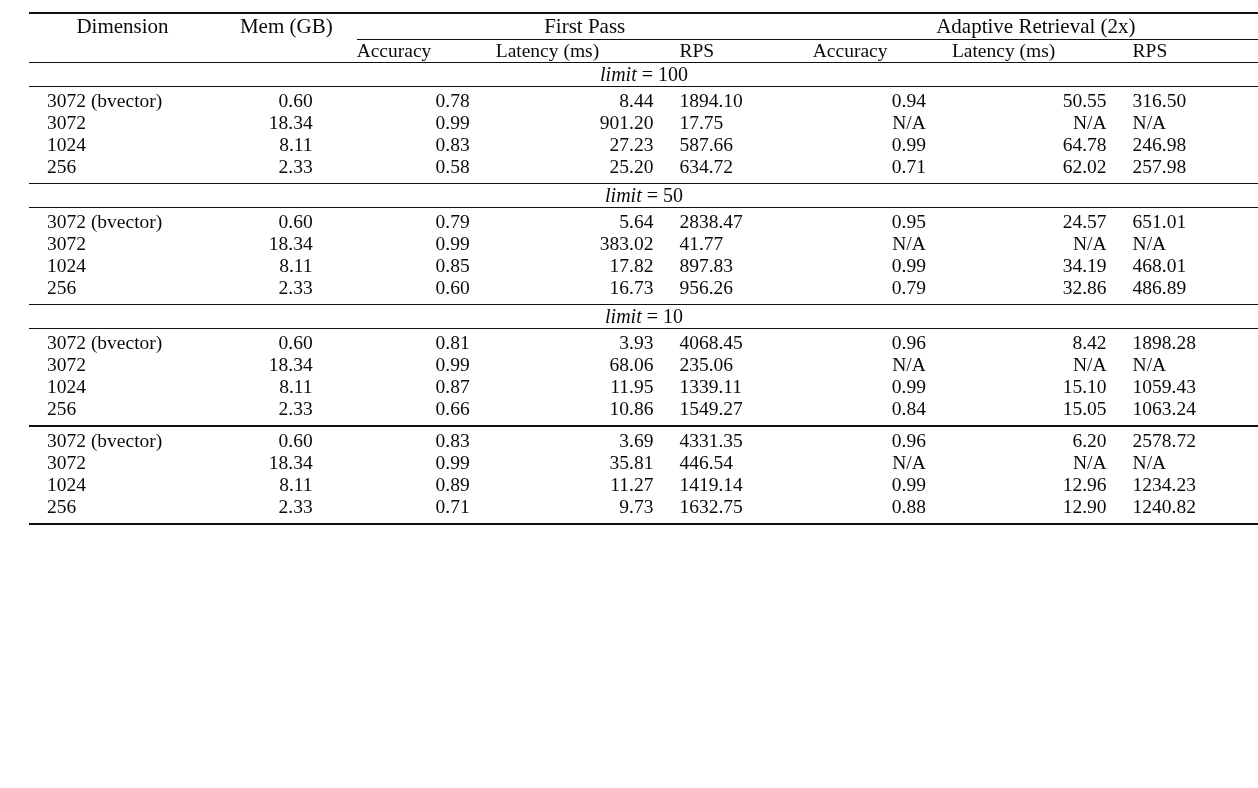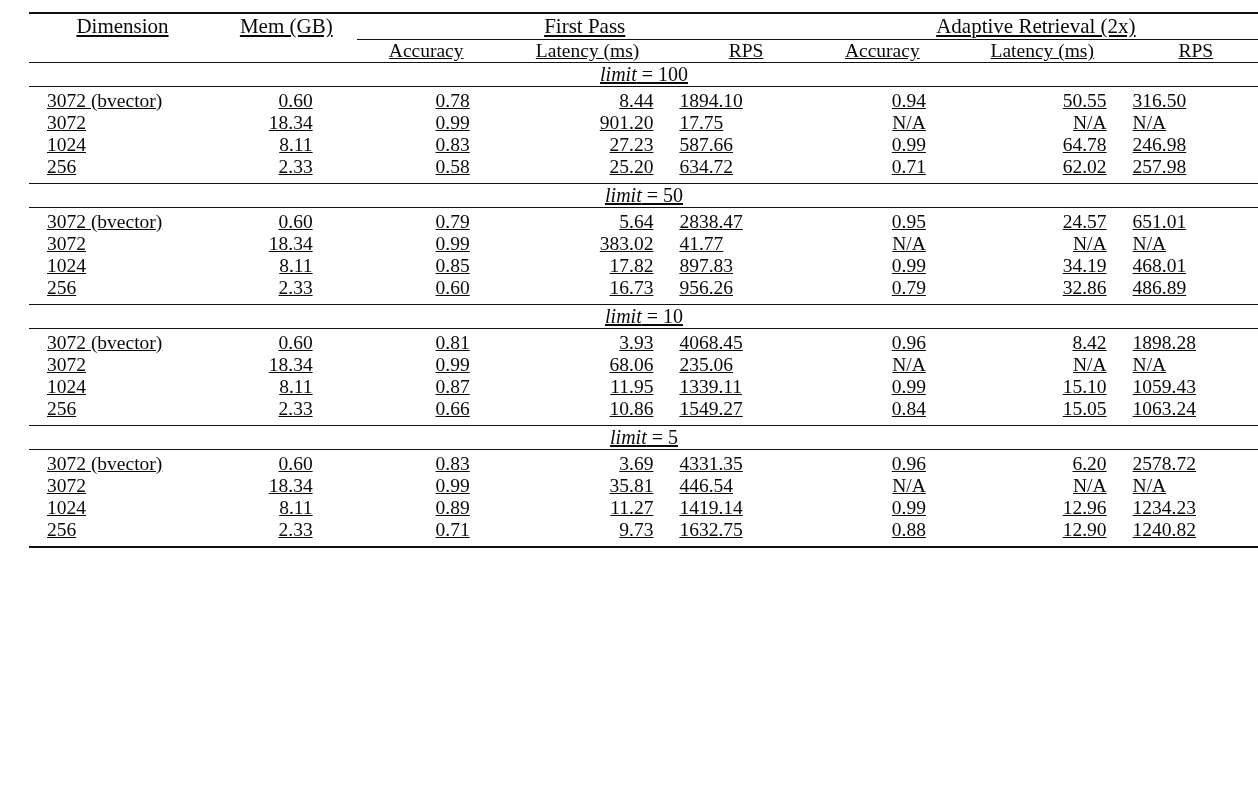--- a/index.html
+++ b/index.html
@@ -13,21 +13,20 @@
     font-family: "Liberation Serif", serif;
     color: #0a0a0a;
     overflow: hidden;
   }
   .page {
     width: 1258px;
     height: 788px;
     box-sizing: border-box;
     padding: 12px 14px 10px 29px;
     position: relative;
-    text-decoration: underline;
   }
   table.booktabs {
     border-collapse: collapse;
     width: 1230px;
     margin: 0 auto;
     font-size: 19.5px;
   }
   table.booktabs td,
   table.booktabs th {
     padding: 0;
@@ -76,21 +75,20 @@
   .hdr-main {
     font-weight: bold;
     font-size: 21px;
     text-align: center;
     padding-bottom: 5px;
     padding-top: 4px;
   }
   .hdr-sub {
     font-weight: bold;
     font-size: 19.5px;
-    text-align: center;
     padding-top: 6px;
     padding-bottom: 7px;
   }
   .group-label {
     text-align: center;
     font-style: italic;
     font-size: 20px;
     padding-top: 9px;
     padding-bottom: 9px;
     margin-top: 12px;
@@ -319,23 +317,20 @@
           <td class="num-right">0.84</td>
           <td class="num-right">15.05</td>
           <td class="num-right-wide">1063.24</td>
         </tr>
         <tr class="spacer-sm">
           <td colspan="8"></td>
         </tr>
         <tr class="rule-mid">
           <td colspan="8"></td>
         </tr>
-        <tr>
-          <td class="group-label" colspan="8"><span>limit</span><span class="num"> = </span><span class="num">5</span></td>
-        </tr>
         <tr class="rule-mid">
           <td colspan="8"></td>
         </tr>
         <tr class="spacer-xs">
           <td colspan="8"></td>
         </tr>
         <tr class="data">
           <td class="dim-cell">3072 (bvector)</td>
           <td class="mem-cell">0.60</td>
           <td class="num-right">0.83</td>

